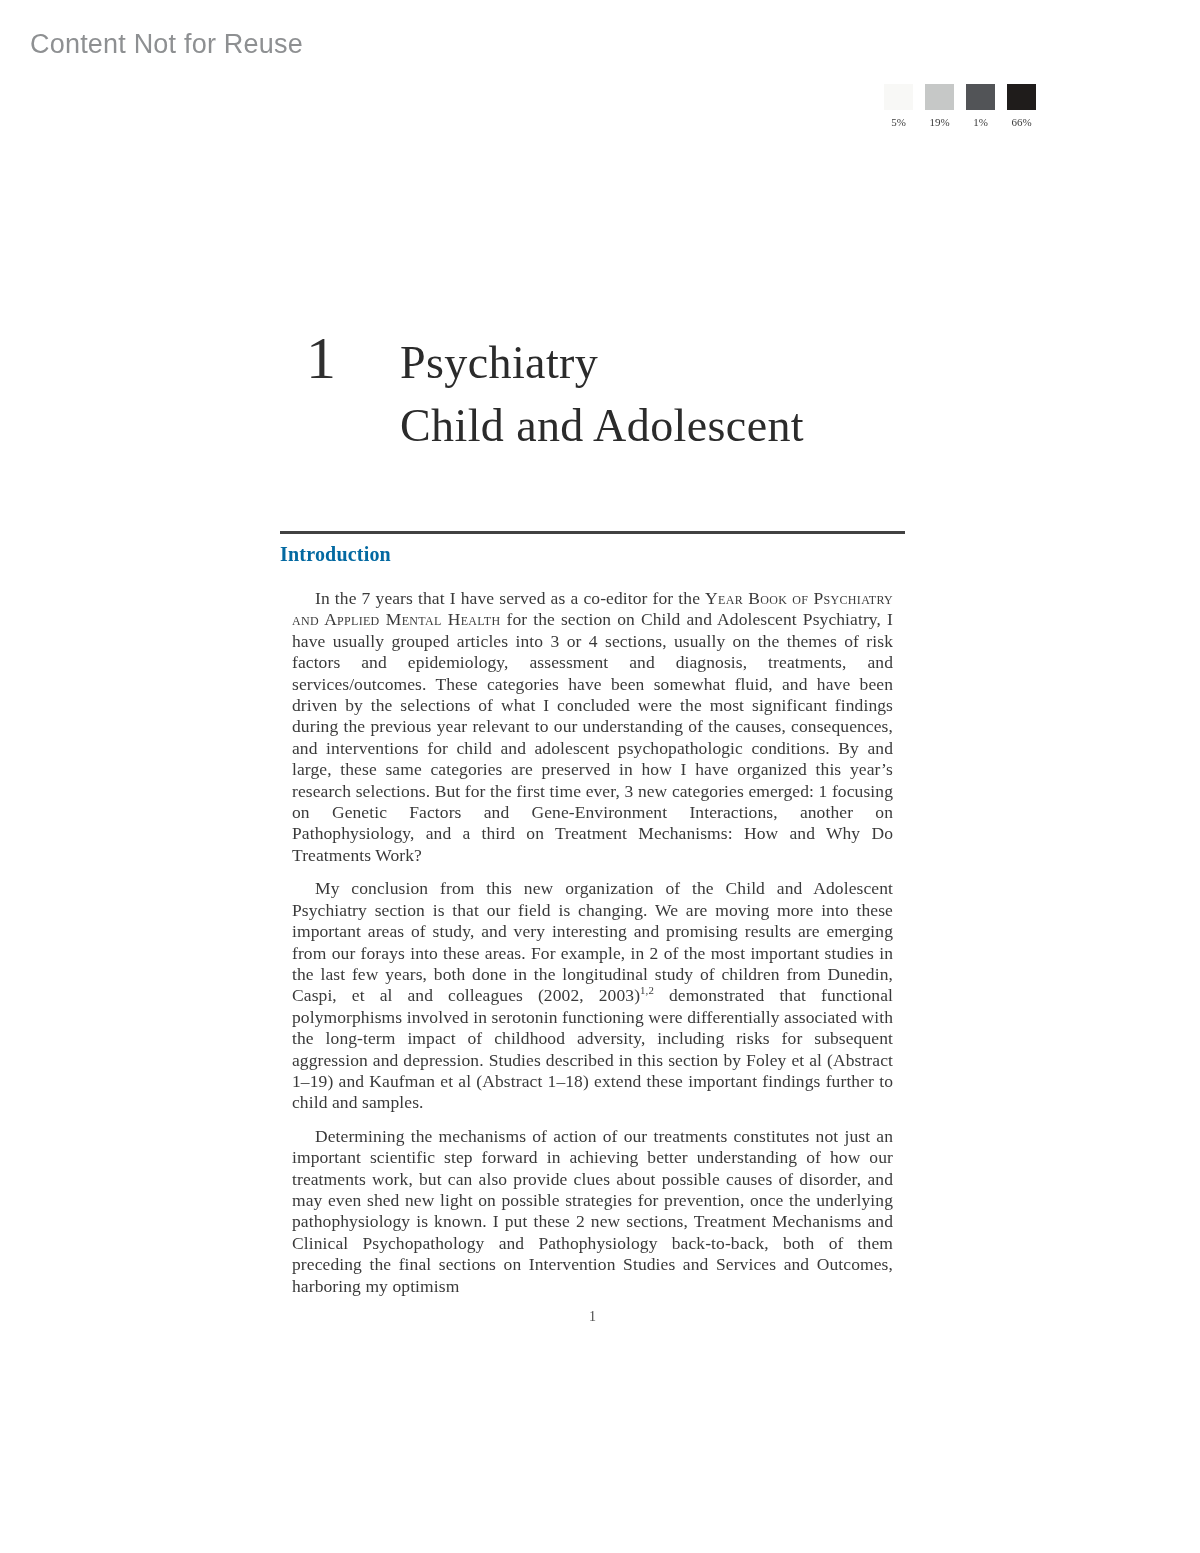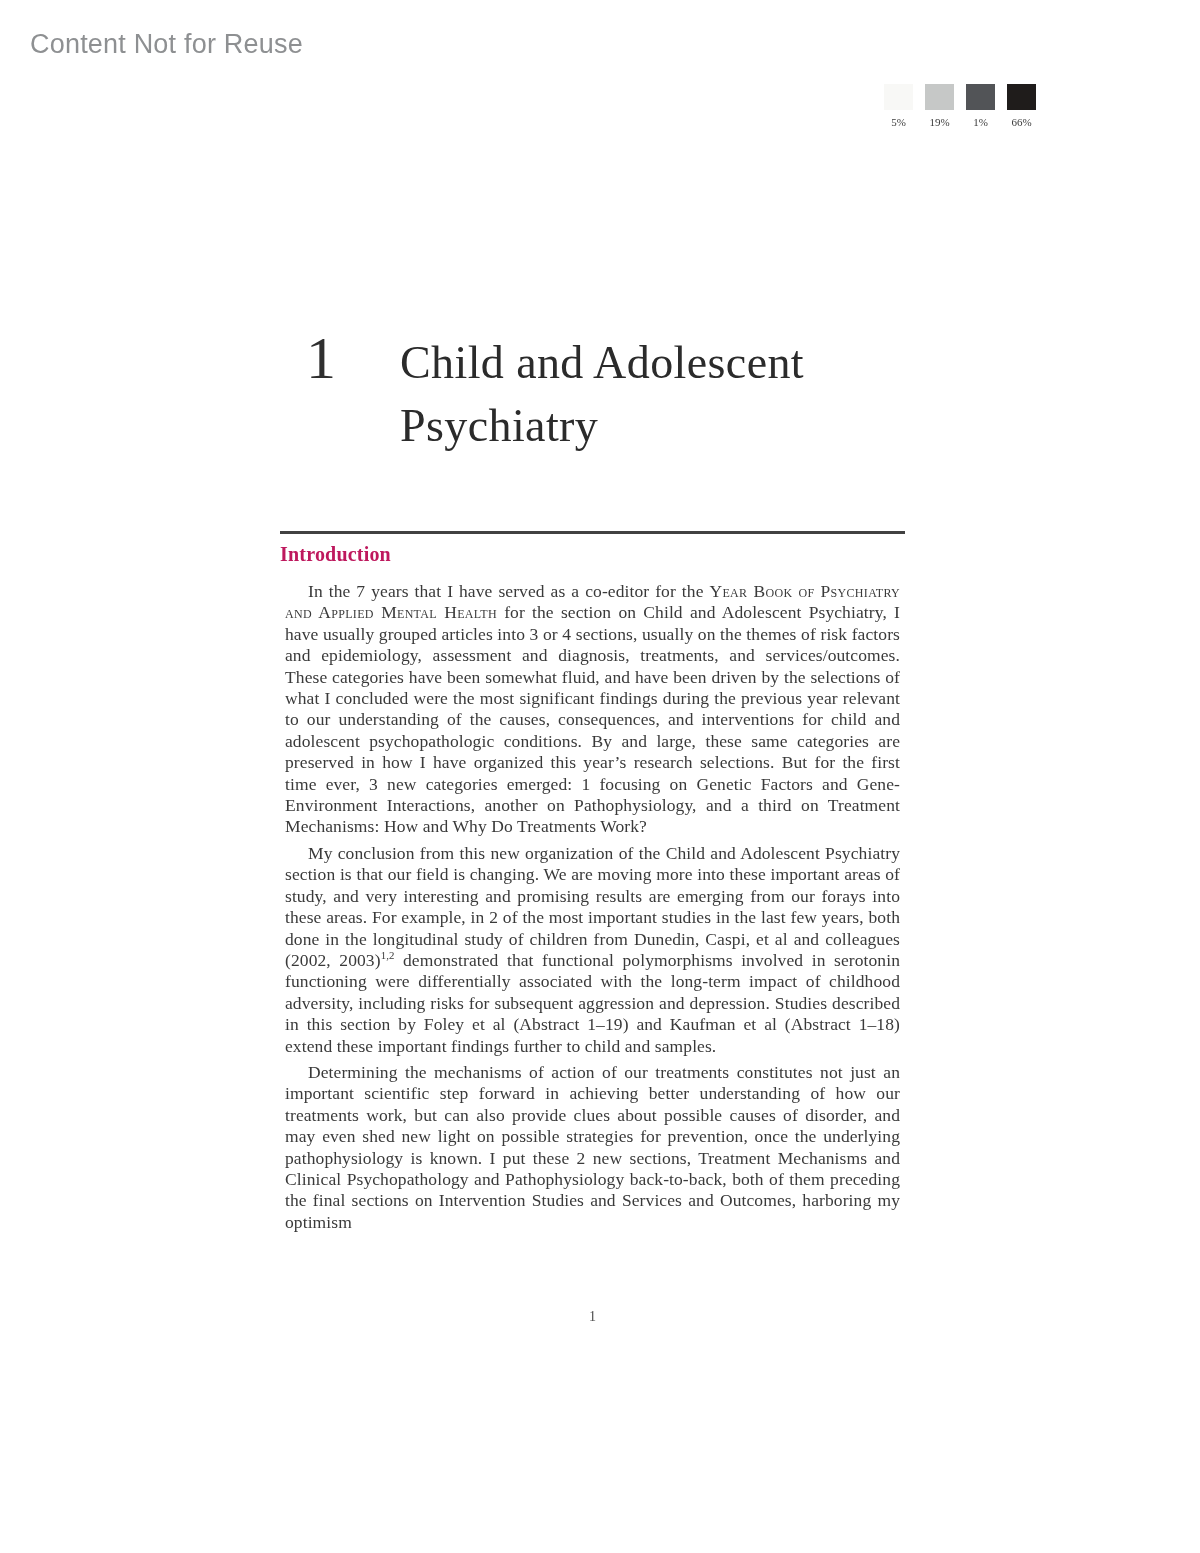--- a/index.html
+++ b/index.html
@@ -83,37 +83,37 @@
     margin: 0;
   }
 
   .section-heading {
     position: absolute;
     left: 280px;
     top: 543px;
     margin: 0;
     font-size: 20px;
     font-weight: bold;
-    color: #be185d;
+    color: #0369a1;
     letter-spacing: 0.2px;
   }
 
   
   .body-text {
     position: absolute;
     left: 280px;
     top: 576px;
     width: 625px;
     font-size: 17.5px;
     line-height: 21.4px;
     color: #3a3a3a;
     text-align: justify;
     letter-spacing: 0.1px;
   }
-  .body-text p { margin: 5px; text-indent: 23px; }
+  .body-text p { margin: 12px; text-indent: 23px; }
   .seg-smallcaps { font-variant: small-caps; letter-spacing: 0.3px; }
   .seg-sup { font-size: 62%; vertical-align: super; line-height: 0; }
 
   .page-number {
     position: absolute;
     left: 280px;
     top: 1309px;
     width: 625px;
     text-align: center;
     font-size: 14px;
@@ -142,22 +142,22 @@
       </div>
       <div class="swatch-col">
         <div class="swatch" style="background: rgb(31, 28, 27);"></div>
         <div class="swatch-label">66%</div>
       </div>
     </div>
 
   <div class="chapter-row">
     <div class="chapter-number">1</div>
     <h1 class="chapter-title">
+      <span class="title-line">Psychiatry</span>
       <span class="title-line">Child and Adolescent</span>
-      <span class="title-line">Psychiatry</span>
     </h1>
   </div>
 
   <div class="section-rule"></div>
 
   <h2 class="section-heading">Introduction</h2>
 
   <div class="body-text">
       <p><span class="seg-normal">In the 7 years that I have served as a co-editor for the </span><span class="seg-smallcaps">Year Book of Psychiatry and Applied Mental Health</span><span class="seg-normal"> for the section on Child and Adolescent Psychiatry, I have usually grouped articles into 3 or 4 sections, usually on the themes of risk factors and epidemiology, assessment and diagnosis, treatments, and services/outcomes. These categories have been somewhat fluid, and have been driven by the selections of what I concluded were the most significant findings during the previous year relevant to our understanding of the causes, consequences, and interventions for child and adolescent psychopathologic conditions. By and large, these same categories are preserved in how I have organized this year’s research selections. But for the first time ever, 3 new categories emerged: 1 focusing on Genetic Factors and Gene-Environment Interactions, another on Pathophysiology, and a third on Treatment Mechanisms: How and Why Do Treatments Work?</span></p>
       <p><span class="seg-normal">My conclusion from this new organization of the Child and Adolescent Psychiatry section is that our field is changing. We are moving more into these important areas of study, and very interesting and promising results are emerging from our forays into these areas. For example, in 2 of the most important studies in the last few years, both done in the longitudinal study of children from Dunedin, Caspi, et al and colleagues (2002, 2003)</span><sup class="seg-sup">1,2</sup><span class="seg-normal"> demonstrated that functional polymorphisms involved in serotonin functioning were differentially associated with the long-term impact of childhood adversity, including risks for subsequent aggression and depression. Studies described in this section by Foley et al (Abstract 1–19) and Kaufman et al (Abstract 1–18) extend these important findings further to child and samples.</span></p>

